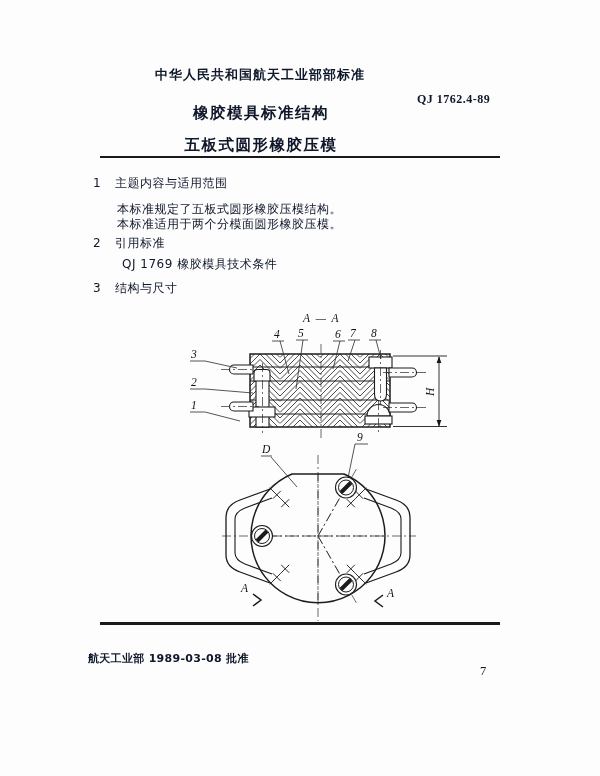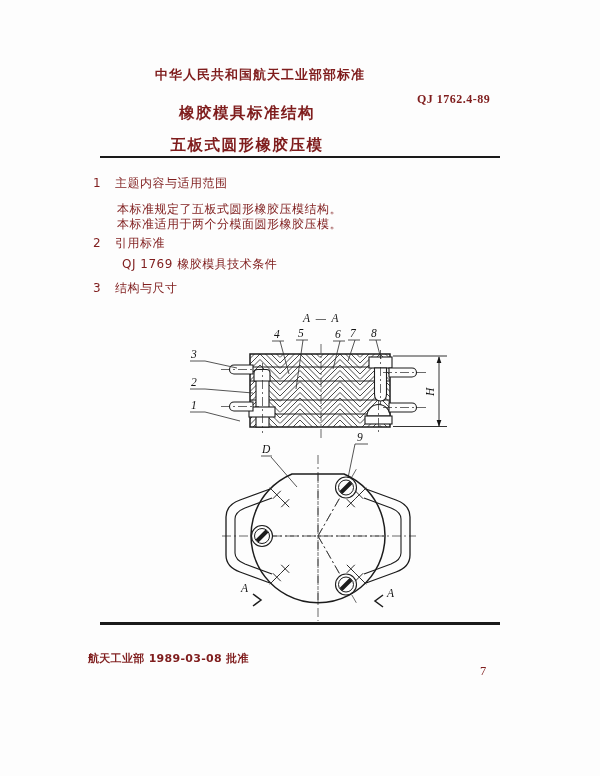--- a/index.html
+++ b/index.html
@@ -1,29 +1,29 @@
 <!DOCTYPE html>
 <html><head>
 <meta charset="utf-8">
 <style>
   html,body{margin:0;padding:0;background:#ffffff;}
   .page{
     position:relative;width:600px;height:776px;background:#fdfdfd;
-    font-family:"DejaVu Sans",sans-serif;color:#7f1d1d;overflow:hidden;
+    font-family:"DejaVu Sans",sans-serif;color:#0f172a;overflow:hidden;
   }
   .abs{position:absolute;}
   .authority{
     left:85px;top:66px;width:350px;text-align:center;
     font-size:13px;font-weight:700;letter-spacing:1px;
   }
   .std-no{
     left:417px;top:92px;font-family:"Liberation Serif",serif;
     font-size:12px;font-weight:700;letter-spacing:0.5px;
   }
-  .doc-title{left:72px;width:350px;text-align:center;font-size:15.5px;font-weight:700;letter-spacing:1.5px;}
+  .doc-title{left:86px;width:350px;text-align:center;font-size:15.5px;font-weight:700;letter-spacing:1.5px;}
   .rule{left:100px;width:400px;background:#1a1a1a;}
   .sec-heading{font-size:12px;font-weight:400;letter-spacing:0.5px;}
   .sec-heading .num{display:inline-block;width:22px;}
   .para{font-size:12px;letter-spacing:0.5px;}
   .footer-text{font-size:11px;font-weight:700;letter-spacing:0.3px;}
   .page-num{font-size:12.5px;font-family:"Liberation Serif",serif;}
   svg text{
     font-family:"Liberation Serif",serif;font-style:italic;
     font-size:11.5px;fill:#141414;
   }

